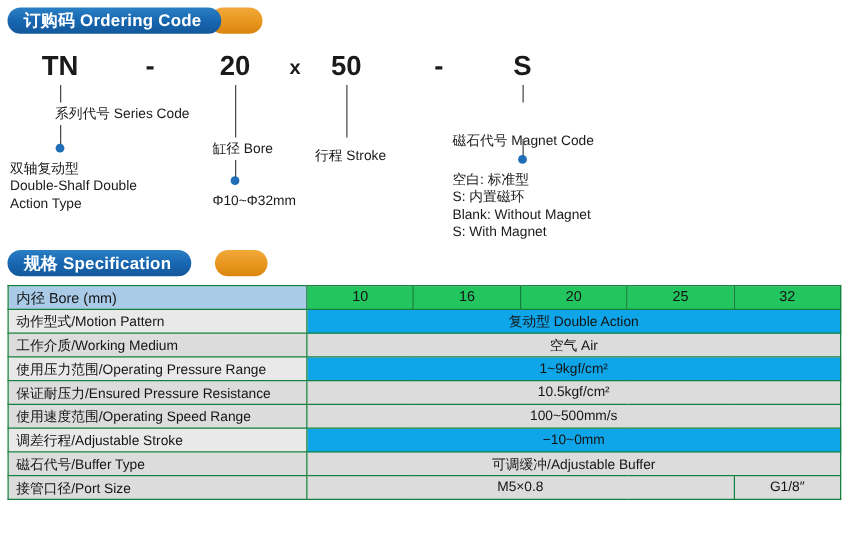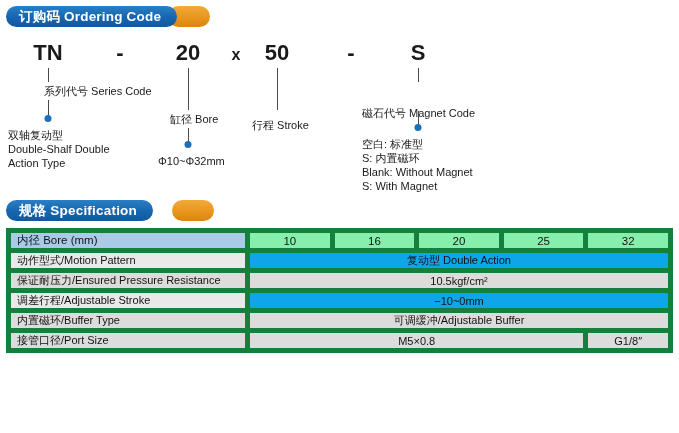--- a/index.html
+++ b/index.html
@@ -106,39 +106,39 @@
   .spec-table {
     position: absolute;
     left: 6px;
     top: 228px;
     width: 667px;
     border-collapse: collapse;
     table-layout: fixed;
     font-size: 11px;
   }
   .spec-table td, .spec-table th {
-    border: 5px solid #15803d;
+    border: 1px solid #15803d;
     height: 19px;
     padding: 0 0 0 6px;
     box-sizing: border-box;
     font-weight: normal;
     color: #141414;
     white-space: nowrap;
   }
   .spec-table .label-cell {
     width: 239px;
     background: #dcdcdc;
     text-align: left;
   }
   .spec-table .hdr-label {
     background: #a9cbe8;
     font-size: 11.5px;
   }
   .spec-table .hdr-val {
-    background: #86efac;
+    background: #22c55e;
     text-align: center;
     padding: 0;
     font-size: 11.5px;
   }
   .spec-table .val {
     text-align: center;
     padding: 0;
     background: #0ea5e9;
   }
   .spec-table tr.shade .val { background: #dcdcdc; }
@@ -170,21 +170,21 @@
 <div class="leader" style="left:48px; top:100px; height:16px;"></div>
 <div class="dot" style="left:48px; top:115px;"></div>
 <div class="note" style="left:8px; top:128px;">双轴复动型</div>
 <div class="note" style="left:8px; top:142px;">Double-Shalf Double</div>
 <div class="note" style="left:8px; top:156px;">Action Type</div>
 
 <div class="leader" style="left:188px; top:68px; height:42px;"></div>
 <div class="note" style="left:170px; top:112px;">缸径 Bore</div>
 <div class="leader" style="left:188px; top:128px; height:14px;"></div>
 <div class="dot" style="left:188px; top:141px;"></div>
-<div class="note" style="left:158px; top:154px;">Φ10~Φ32mm</div>
+<div class="note" style="left:170px; top:154px;">Φ10~Φ32mm</div>
 
 <div class="leader" style="left:277px; top:68px; height:42px;"></div>
 <div class="note" style="left:252px; top:118px;">行程 Stroke</div>
 
 <div class="leader" style="left:418px; top:68px; height:14px;"></div>
 <div class="note" style="left:362px; top:95px;margin-top:11px;">磁石代号 Magnet Code</div>
 <div class="leader" style="left:418px; top:111px; height:14px;"></div>
 <div class="dot" style="left:418px; top:124px;"></div>
 <div class="note" style="left:362px; top:137px;">空白: 标准型</div>
 <div class="note" style="left:362px; top:151px;">S: 内置磁环</div>
@@ -207,29 +207,41 @@
       <td class="hdr-val">20</td>
       <td class="hdr-val">25</td>
       <td class="hdr-val">32</td>
     </tr>
 
     <tr class="plain">
       <td class="label-cell">动作型式/Motion Pattern</td>
       <td class="val" colspan="5">复动型 Double Action</td>
     </tr>
     <tr class="shade">
+      <td class="label-cell">工作介质/Working Medium</td>
+      <td class="val" colspan="5">空气 Air</td>
+    </tr>
+    <tr class="plain">
+      <td class="label-cell">使用压力范围/Operating Pressure Range</td>
+      <td class="val" colspan="5">1~9kgf/cm²</td>
+    </tr>
+    <tr class="shade">
       <td class="label-cell">保证耐压力/Ensured Pressure Resistance</td>
       <td class="val" colspan="5">10.5kgf/cm²</td>
+    </tr>
+    <tr class="shade">
+      <td class="label-cell">使用速度范围/Operating Speed Range</td>
+      <td class="val" colspan="5">100~500mm/s</td>
     </tr>
     <tr class="plain">
       <td class="label-cell">调差行程/Adjustable Stroke</td>
       <td class="val" colspan="5">−10~0mm</td>
     </tr>
     <tr class="shade">
-      <td class="label-cell">内置磁环/Buffer Type</td>
+      <td class="label-cell">磁石代号/Buffer Type</td>
       <td class="val" colspan="5">可调缓冲/Adjustable Buffer</td>
     </tr>
 
     <tr class="shade">
       <td class="label-cell">接管口径/Port Size</td>
       <td class="val" colspan="4">M5×0.8</td>
       <td class="val">G1/8″</td>
     </tr>
   </tbody>
 </table>

